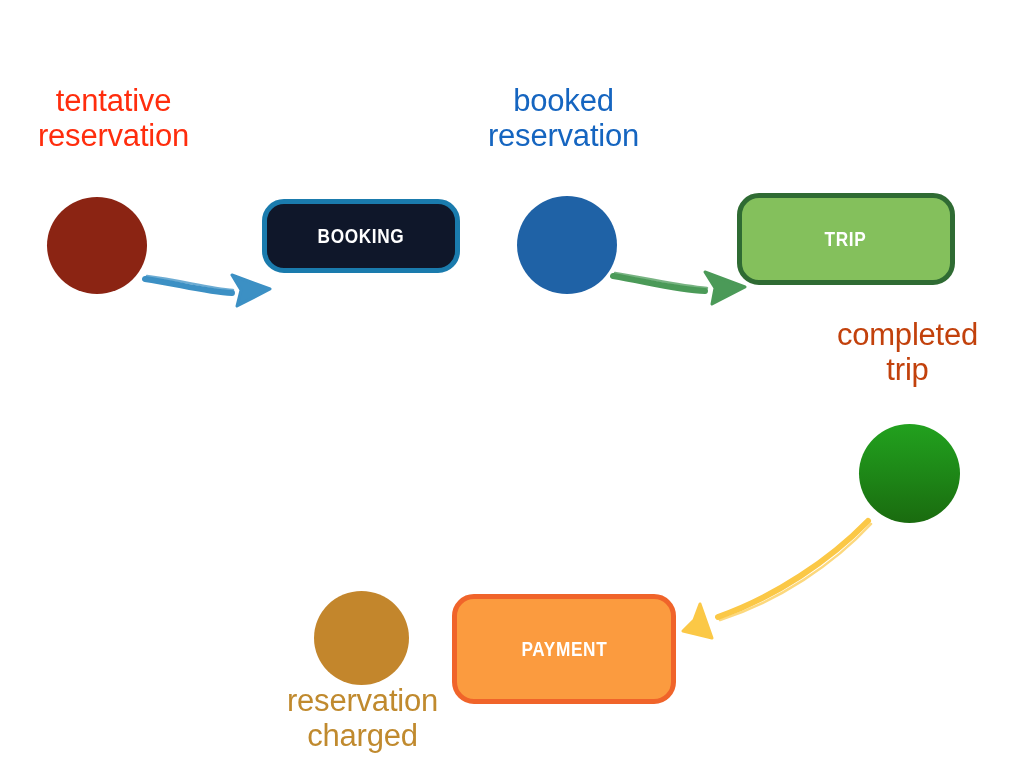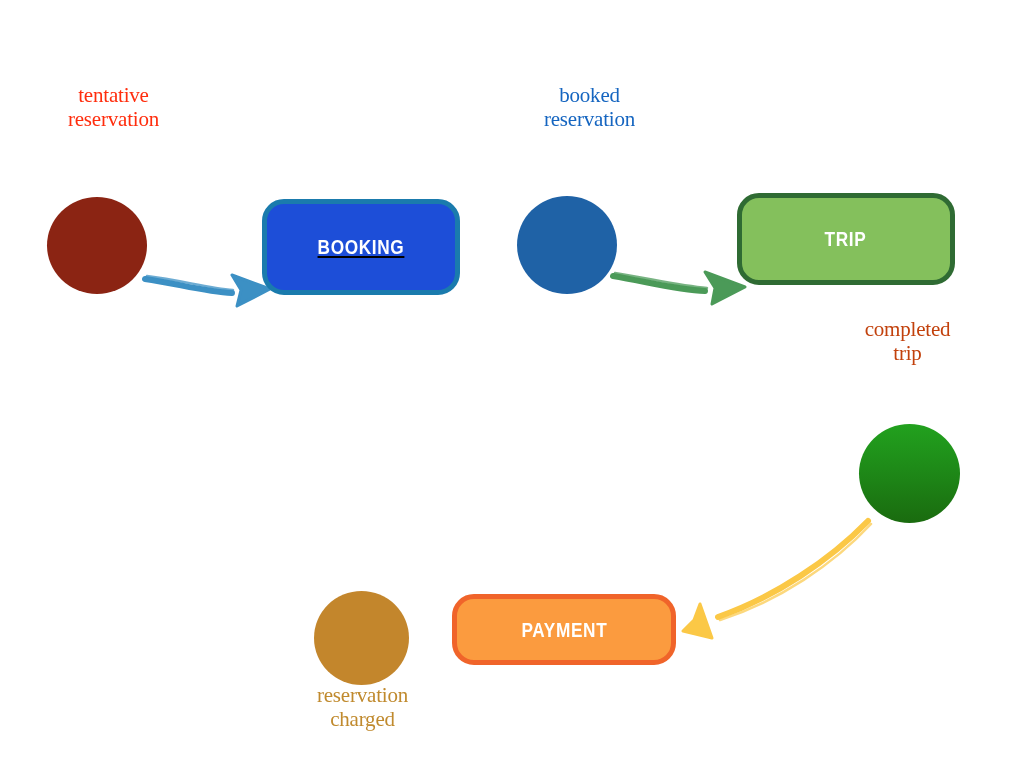--- a/index.html
+++ b/index.html
@@ -19,30 +19,30 @@
     width: 1024px;
     height: 768px;
     background: #ffffff;
   }
 
   
   .label {
     position: absolute;
     text-align: center;
     line-height: 1.12;
-    font-family: Liberation Serif, serif;
+    font-family: Liberation Sans, sans-serif;
     font-weight: 400;
-    font-size: 21px;
+    font-size: 31px;
     letter-spacing: -0.2px;
     white-space: pre-line;
     user-select: none;
   }
 
   #label-tentative  { left: 6px;   top: 84px;  width: 215px; }
-  #label-booked     { left: 482px; top: 84px;  width: 215px; }
+  #label-booked     { left: 456px; top: 84px;  width: 215px; }
   #label-completed  { left: 800px; top: 318px; width: 215px; }
   #label-charged    { left: 255px; top: 684px; width: 215px; }
 
   
   .event-dot {
     position: absolute;
     border-radius: 50%;
   }
   #dot-tentative {
     left: 47px;  top: 197px;  width: 100px; height: 97px;
@@ -76,32 +76,31 @@
     font-weight: 700;
     font-size: 21px;
     letter-spacing: 0.8px;
     transform: scaleX(0.82);
     transform-origin: center;
     white-space: nowrap;
     user-select: none;
   }
 
   #box-booking {
-    left: 262px; top: 199px; width: 198px; height: 96px;
-    background: #1d4ed8;
+    left: 262px; top: 199px; width: 198px; height: 74px;
+    background: #0f172a;
     border: 5px solid #1A7BAD;
-    text-decoration: underline;
   }
   #box-trip {
     left: 737px; top: 193px; width: 218px; height: 92px;
     background: #84C05C;
     border: 5px solid #2F6B33;
   }
   #box-payment {
-    left: 452px; top: 594px; width: 224px; height: 71px;
+    left: 452px; top: 594px; width: 224px; height: 110px;
     background: #FB9B3F;
     border: 5px solid #F0642A;
   }
 
   
   #arrow-layer {
     position: absolute;
     left: 0; top: 0;
     width: 1024px; height: 768px;
     pointer-events: none;

